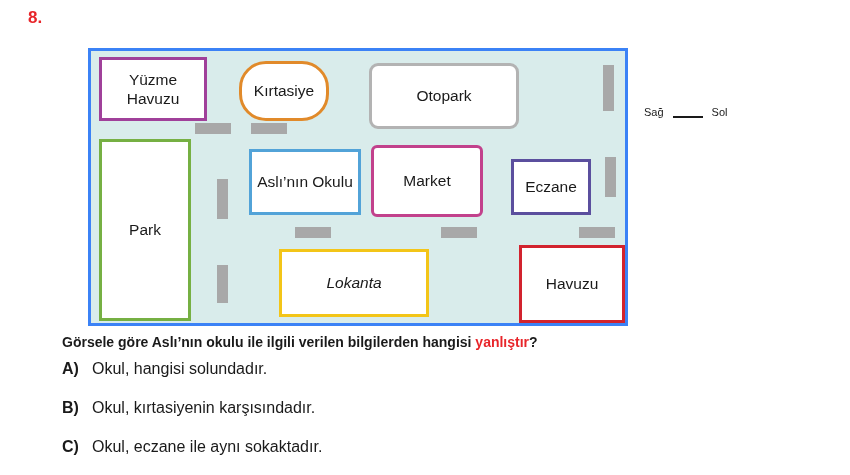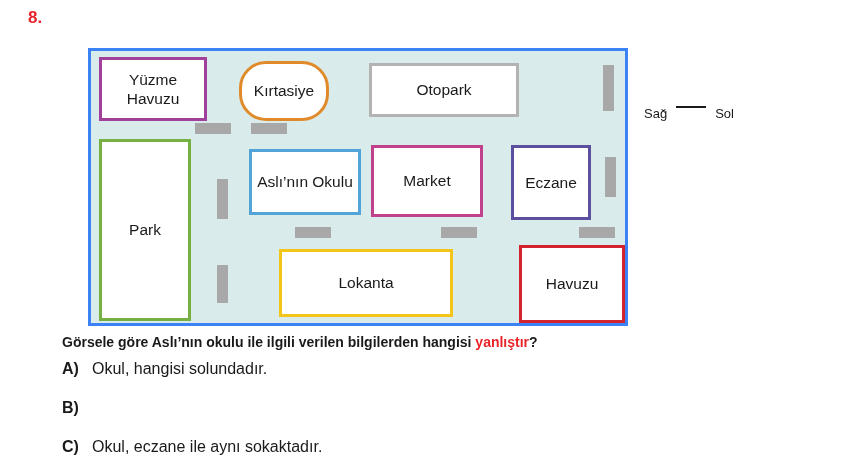--- a/index.html
+++ b/index.html
@@ -24,43 +24,43 @@
 
   .building {
     position: absolute; background: #ffffff;
     border: 3px solid #999;
     display: flex; align-items: center; justify-content: center;
     text-align: center; font-size: 15.5px; line-height: 1.25;
     padding: 2px; color: #1a1a1a;
   }
   .b0 { left: 8px;   top: 6px;   width: 108px; height: 64px; }
   .b1 { left: 148px; top: 10px;  width: 90px;  height: 60px; border-radius: 27px; }
-  .b2 { left: 278px; top: 12px;  width: 150px; height: 54px; }
+  .b2 { left: 278px; top: 12px;  width: 150px; height: 66px; border-radius: 9px; }
   .b3 { left: 8px;   top: 88px;  width: 92px; height: 182px; }
   .b4 { left: 158px; top: 98px;  width: 112px;  height: 66px; }
-  .b5 { left: 280px; top: 94px;  width: 112px; height: 72px; }
-  .b6 { left: 420px; top: 94px;  width: 80px;  height: 75px; }
-  .b7 { left: 188px; top: 198px; width: 174px; height: 68px; }
+  .b5 { left: 280px; top: 94px;  width: 112px; height: 72px; border-radius: 6px; }
+  .b6 { left: 420px; top: 108px;  width: 80px;  height: 56px; }
+  .b7 { left: 188px; top: 198px; width: 150px; height: 68px; font-style: italic; }
   .b8 { left: 428px; top: 194px; width: 106px; height: 78px; }
 
   .roadbar { position: absolute; background: #a8a8a8; }
   .r1 { left: 512px; top: 14px;  width: 11px; height: 46px; }
   .r2 { left: 104px; top: 72px;  width: 36px; height: 11px; }
   .r3 { left: 160px; top: 72px;  width: 36px; height: 11px; }
   .r4 { left: 126px; top: 128px; width: 11px; height: 40px; }
   .r5 { left: 126px; top: 214px; width: 11px; height: 38px; }
   .r6 { left: 204px; top: 176px; width: 36px; height: 11px; }
   .r7 { left: 350px; top: 176px; width: 36px; height: 11px; }
   .r8 { left: 514px; top: 106px; width: 11px; height: 40px; }
   .r9 { left: 488px; top: 176px; width: 36px; height: 11px; }
 
   .legend {
     position: absolute; left: 644px; top: 106px;
-    display: flex; align-items: flex-start;
-    font-size: 13px; color: #1a1a1a;
+    display: flex; align-items: flex-end;
+    font-size: 11px; color: #1a1a1a;
   }
   .legend-line {
     display: inline-block; width: 30px; height: 2px;
     background: #1a1a1a; margin: 0 9px;
   }
 
   .stem {
     position: absolute; left: 62px; top: 334px; width: 770px;
     font-size: 14px; font-weight: bold;
   }
@@ -113,19 +113,20 @@
   <div class="stem">
     <span>Görsele göre Aslı’nın okulu ile ilgili verilen bilgilerden hangisi </span><span class="red">yanlıştır</span><span>?</span>
   </div>
 
   <div class="option opt-a">
     <span class="letter">A)</span>
     <span>Okul, hangisi solundadır.</span>
   </div>
   <div class="option opt-b">
     <span class="letter">B)</span>
+    <span>Okul, kırtasiyenin karşısındadır.</span>
   </div>
   <div class="option opt-c">
     <span class="letter">C)</span>
     <span>Okul, eczane ile aynı sokaktadır.</span>
   </div>
 
 </div>
 
 </body></html>

